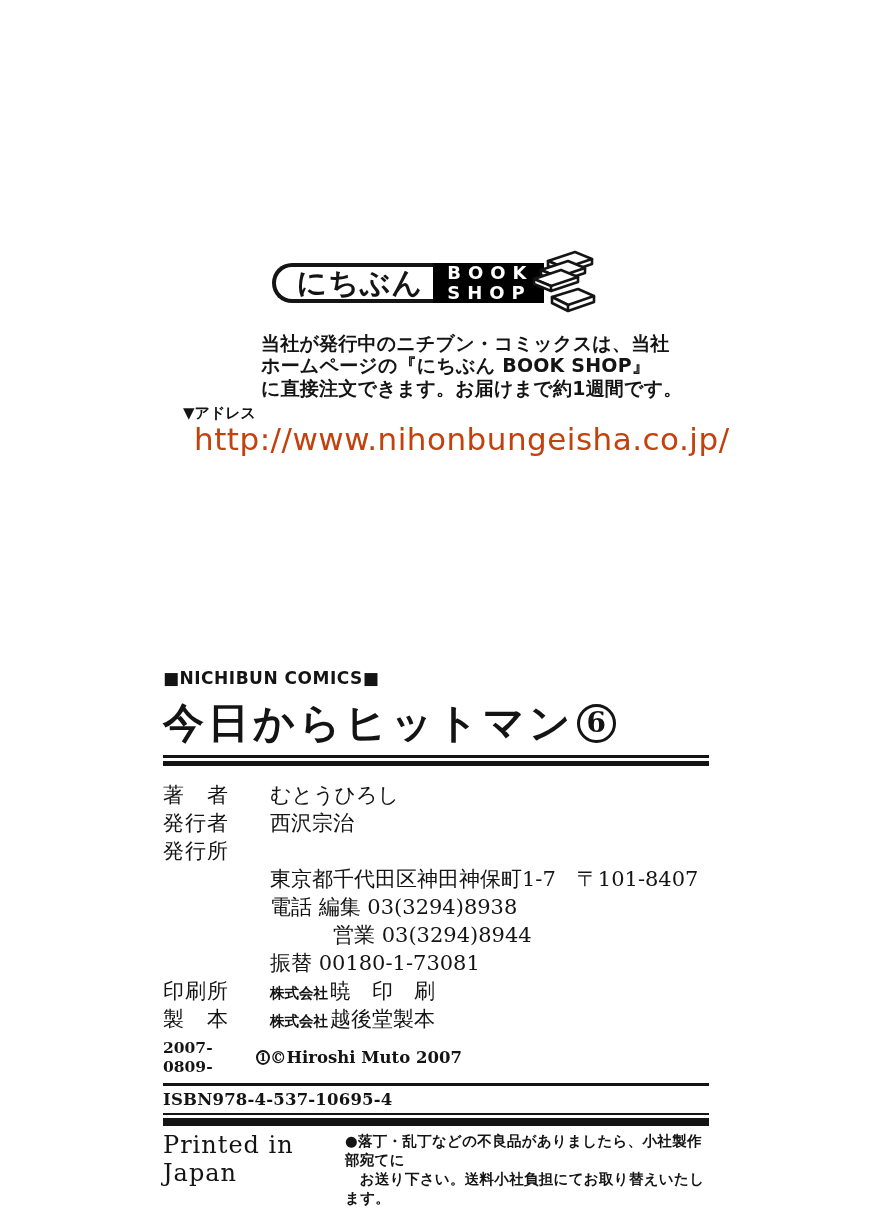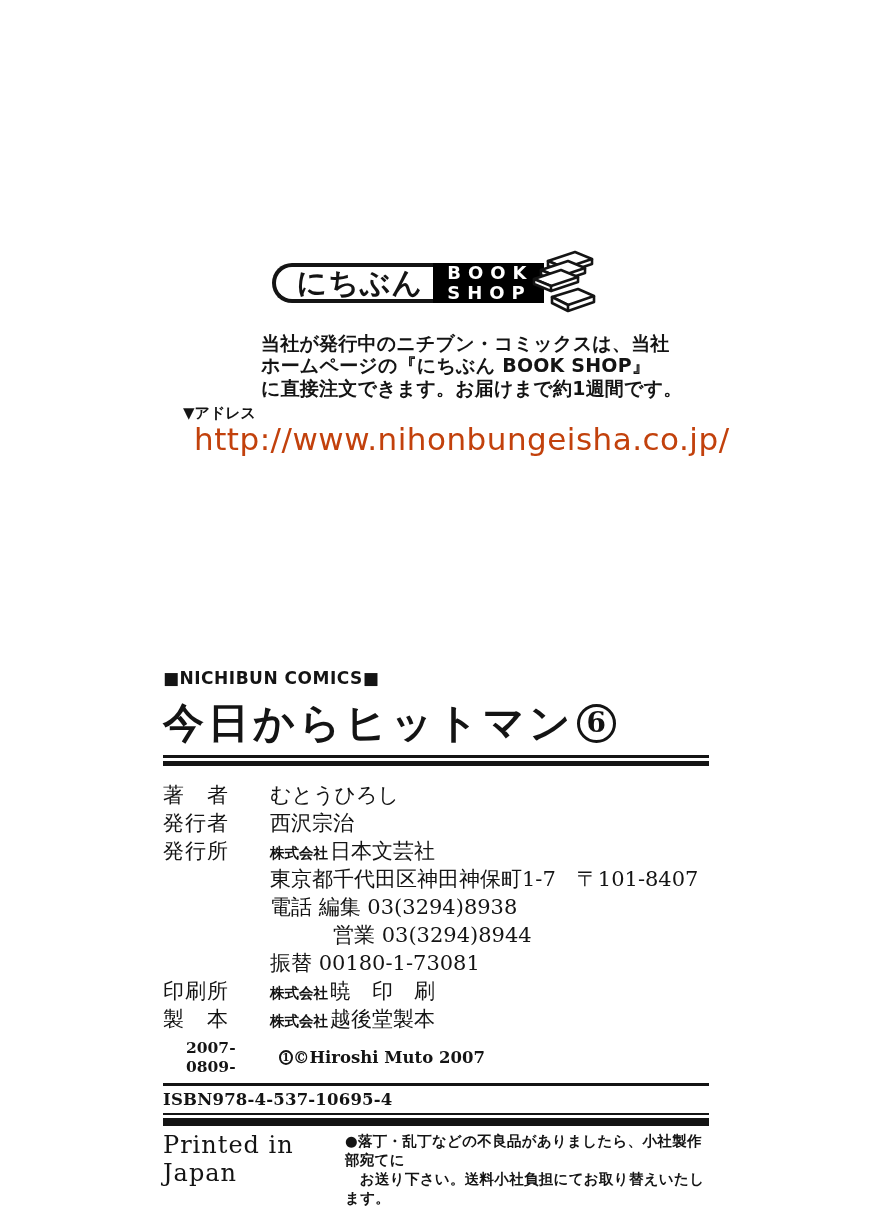--- a/index.html
+++ b/index.html
@@ -40,21 +40,21 @@
   .double-rule > div { height:5px; background:#141414; }
 
   .rows { margin-top:15px; font-size:21px; }
   .row { display:flex; align-items:baseline; min-height:26.5px; }
   .row-label { flex:none; width:107px; letter-spacing:1px; }
   .row-prefix { font-size:14.5px; font-weight:600; margin-right:2px; }
   .row-value { white-space:nowrap; }
   .row-value.indent { padding-left:63px; }
 
   .edition-row { display:flex; align-items:center; margin-top:5px; font-weight:700; }
-  .edition-code { flex:none; width:107px; font-size:15.5px; display:flex; align-items:center;margin-left:23px; }
+  .edition-code { flex:none; width:107px; font-size:15.5px; display:flex; align-items:center; }
   .edition-circle { width:15px; height:15px; border:2px solid #141414; border-radius:50%;
                     display:inline-flex; align-items:center; justify-content:center;
                     font-size:10.5px; margin-left:1px; font-weight:700; }
   .copyright { font-size:16.5px; }
 
   .thin-rule { margin-top:7px; height:2.5px; background:#141414; }
   .isbn { font-size:16.5px; font-weight:700; margin:4px 0 4px; letter-spacing:0.2px; }
   .bottom-rule { border-top:2.5px solid #141414; padding-top:3px; }
   .bottom-rule > div { height:8px; background:#141414; }
 
@@ -129,21 +129,20 @@
       <div class="row">
         <span class="row-label">著　者</span>
         <span class="row-value">むとうひろし</span>
       </div>
       <div class="row">
         <span class="row-label">発行者</span>
         <span class="row-value">西沢宗治</span>
       </div>
       <div class="row">
         <span class="row-label">発行所</span>
-        <span class="row-value"><span class="row-prefix">株式会社</span><span>日本文芸社</span></span>
       </div>
       <div class="row">
         <span class="row-label"></span>
         <span class="row-value">東京都千代田区神田神保町1-7　〒101-8407</span>
       </div>
       <div class="row">
         <span class="row-label"></span>
         <span class="row-value">電話 編集 03(3294)8938</span>
       </div>
       <div class="row">

